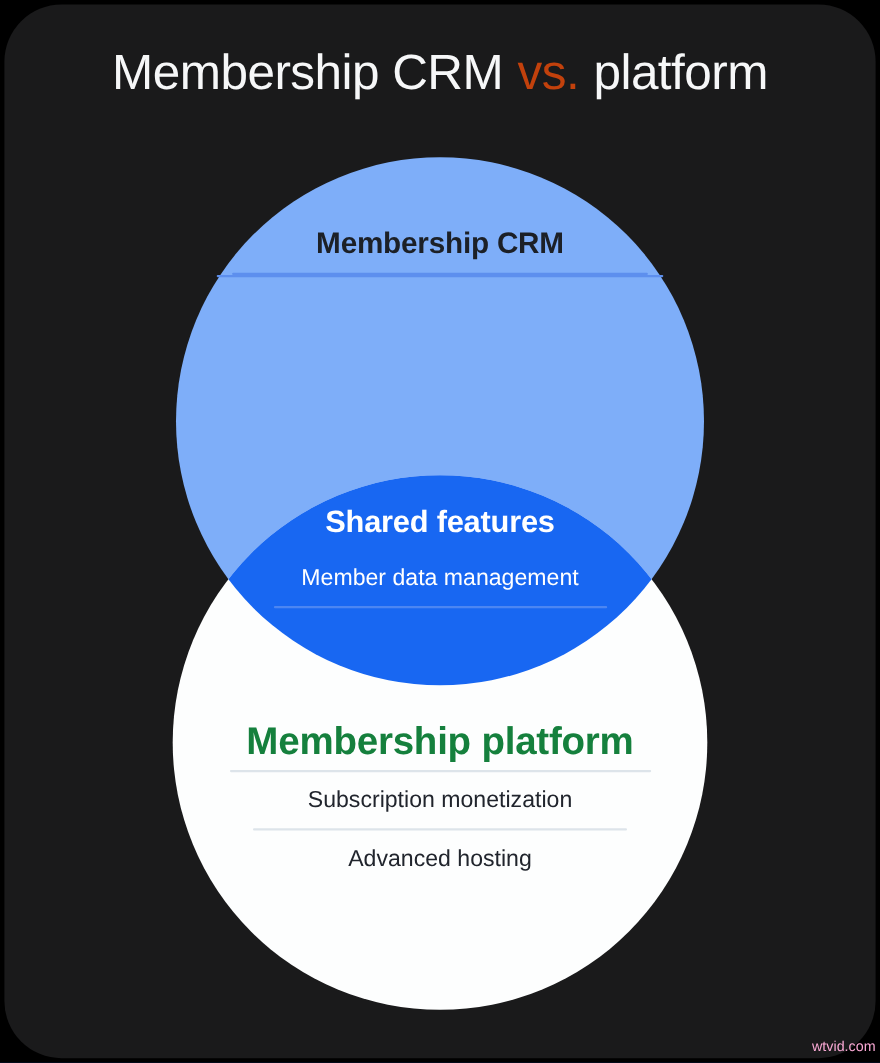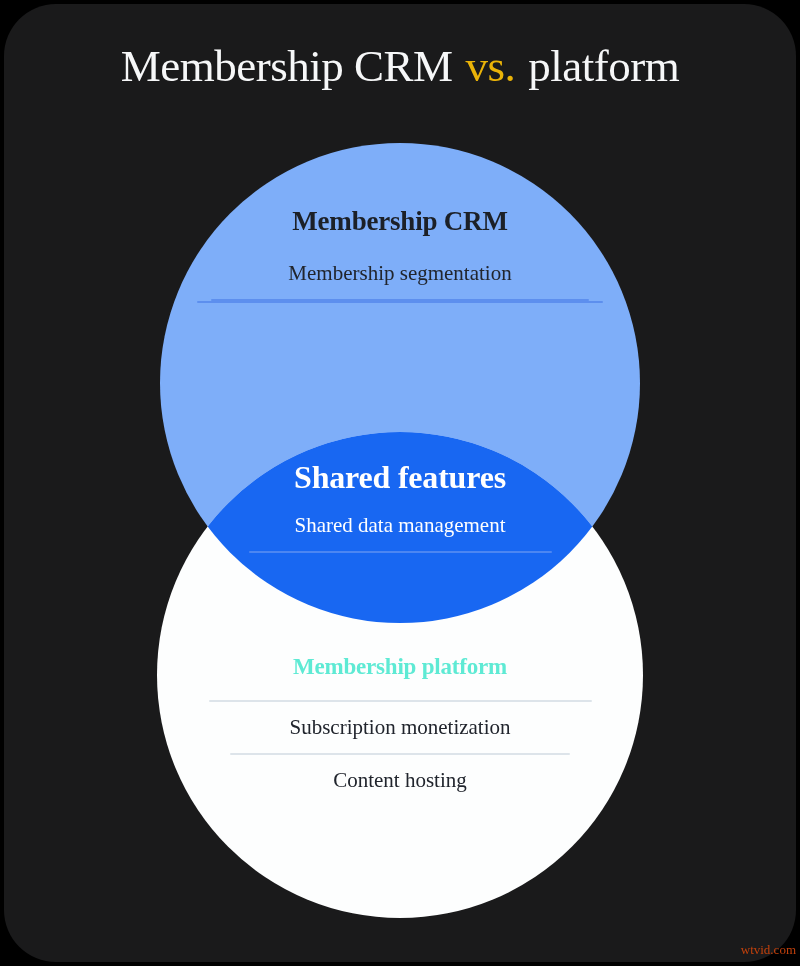--- a/index.html
+++ b/index.html
@@ -2,21 +2,21 @@
 <html><head>
 <meta charset="utf-8">
 <style>
   html, body { margin: 0; padding: 0; background: #000; }
   .stage {
     position: relative;
     width: 800px;
     height: 966px;
     background: #000;
     overflow: hidden;
-    font-family: Liberation Serif, serif;
+    font-family: Liberation Sans, sans-serif;
   }
   .card {
     position: absolute;
     inset: 4px;
     background: #1a1a1b;
     border-radius: 52px;
   }
   
   .header-title {
     position: absolute;
@@ -25,21 +25,21 @@
     display: flex;
     justify-content: center;
     align-items: baseline;
     gap: 13px;
     font-size: 45px;
     font-weight: 500;
     letter-spacing: -0.5px;
     color: #f6f7f8;
     white-space: nowrap;
   }
-  .header-title .vs { color: #eab308; }
+  .header-title .vs { color: #c2410c; }
   
   .circle {
     position: absolute;
     border-radius: 50%;
   }
   .circle-top {
     left: 160px; top: 143px;
     width: 480px; height: 480px;
     background: #7eaef9;
   }
@@ -63,22 +63,22 @@
   
   .zone-title {
     position: absolute;
     left: 160px;
     width: 480px;
     text-align: center;
     font-weight: 700;
     white-space: nowrap;
   }
   .title-top      { top: 206px; font-size: 27px; color: #1c2027; letter-spacing: -0.2px; }
-  .title-shared   { top: 459px; font-size: 32px; color: #ffffff; letter-spacing: -0.2px; }
-  .title-bottom   { top: 654px; font-size: 23px; color: #5eead4; letter-spacing: -0.2px; }
+  .title-shared   { top: 459px; font-size: 28px; color: #ffffff; letter-spacing: -0.2px; }
+  .title-bottom   { top: 654px; font-size: 35px; color: #15803d; letter-spacing: -0.2px; }
 
   .vlist {
     position: absolute;
     left: 160px;
     width: 480px;
   }
   .list-top    { top: 248px; }
   .list-shared { top: 500px; }
   .list-bottom { top: 700px; }
 
@@ -101,21 +101,21 @@
   .w-406 { width: 406px; }
   .w-303 { width: 303px; }
   .w-383 { width: 383px; }
   .w-340 { width: 340px; }
 
   .watermark {
     position: absolute;
     right: 4px;
     bottom: 8px;
     font-size: 13px;
-    color: #c2410c;
+    color: #f9a8d4;
     margin-top: 16px;
   }
 </style>
 </head>
 <body>
 
 <div class="stage">
   <div class="card"></div>
 
   <div class="header-title">
@@ -125,33 +125,32 @@
   </div>
 
   <div class="circle circle-top"></div>
   <div class="circle circle-bottom"></div>
   <div class="lens-clip">
     <div class="lens-fill"></div>
   </div>
 
   <div class="zone-title title-top">Membership CRM</div>
   <div class="vlist list-top">
-    <div class="vrow t-dark">Membership segmentation</div>
     <div class="vdiv d-top w-378"></div>
     <div class="vdiv d-top w-406"></div>
   </div>
 
   <div class="zone-title title-shared">Shared features</div>
   <div class="vlist list-shared">
-    <div class="vrow t-white">Shared data management</div>
+    <div class="vrow t-white">Member data management</div>
     <div class="vdiv d-shared w-303"></div>
   </div>
 
   <div class="zone-title title-bottom">Membership platform</div>
   <div class="vlist list-bottom">
     <div class="vdiv d-bottom w-383"></div>
     <div class="vrow t-dark">Subscription monetization</div>
     <div class="vdiv d-bottom w-340"></div>
-    <div class="vrow t-dark">Content hosting</div>
+    <div class="vrow t-dark">Advanced hosting</div>
   </div>
 
   <div class="watermark">wtvid.com</div>
 </div>
 
 </body></html>

